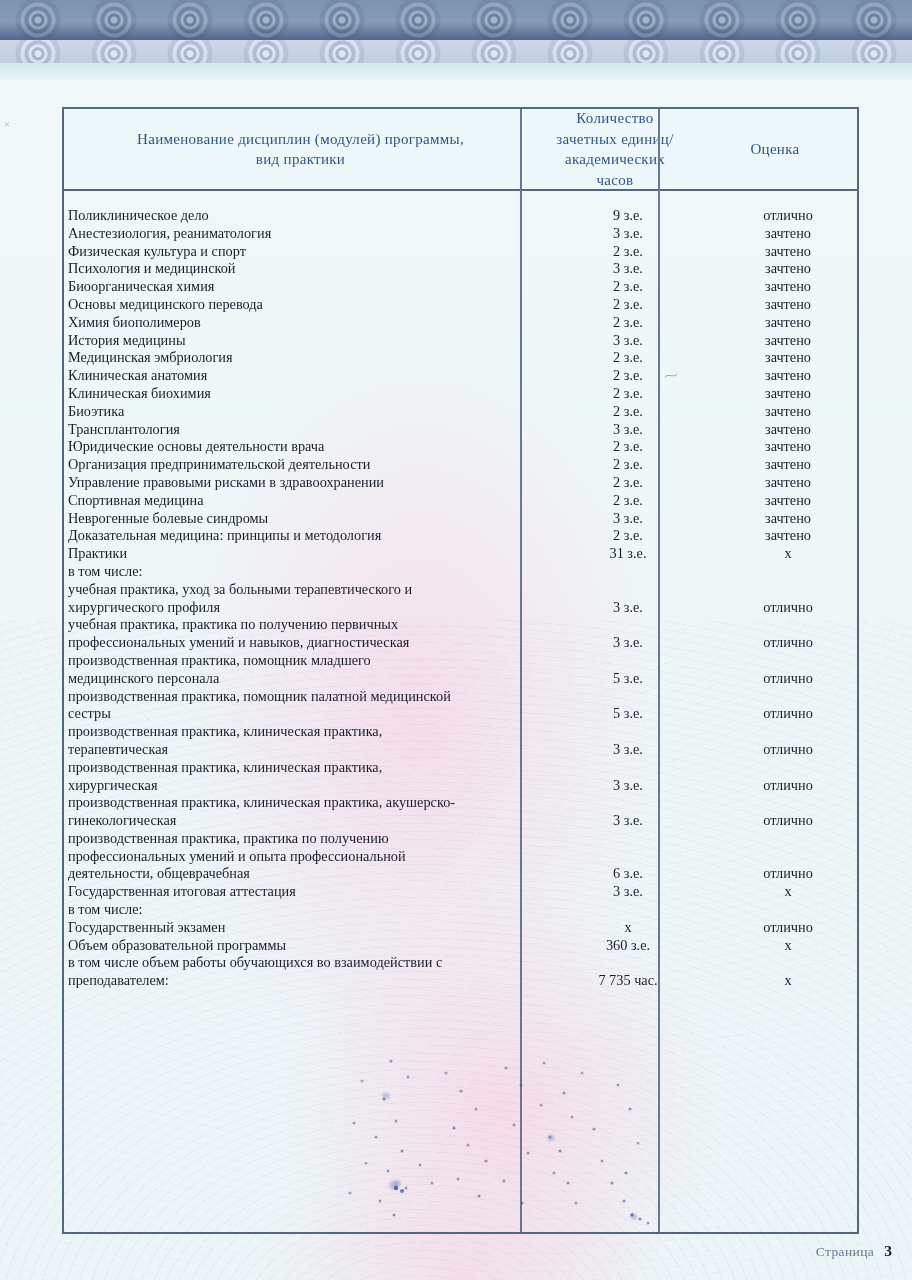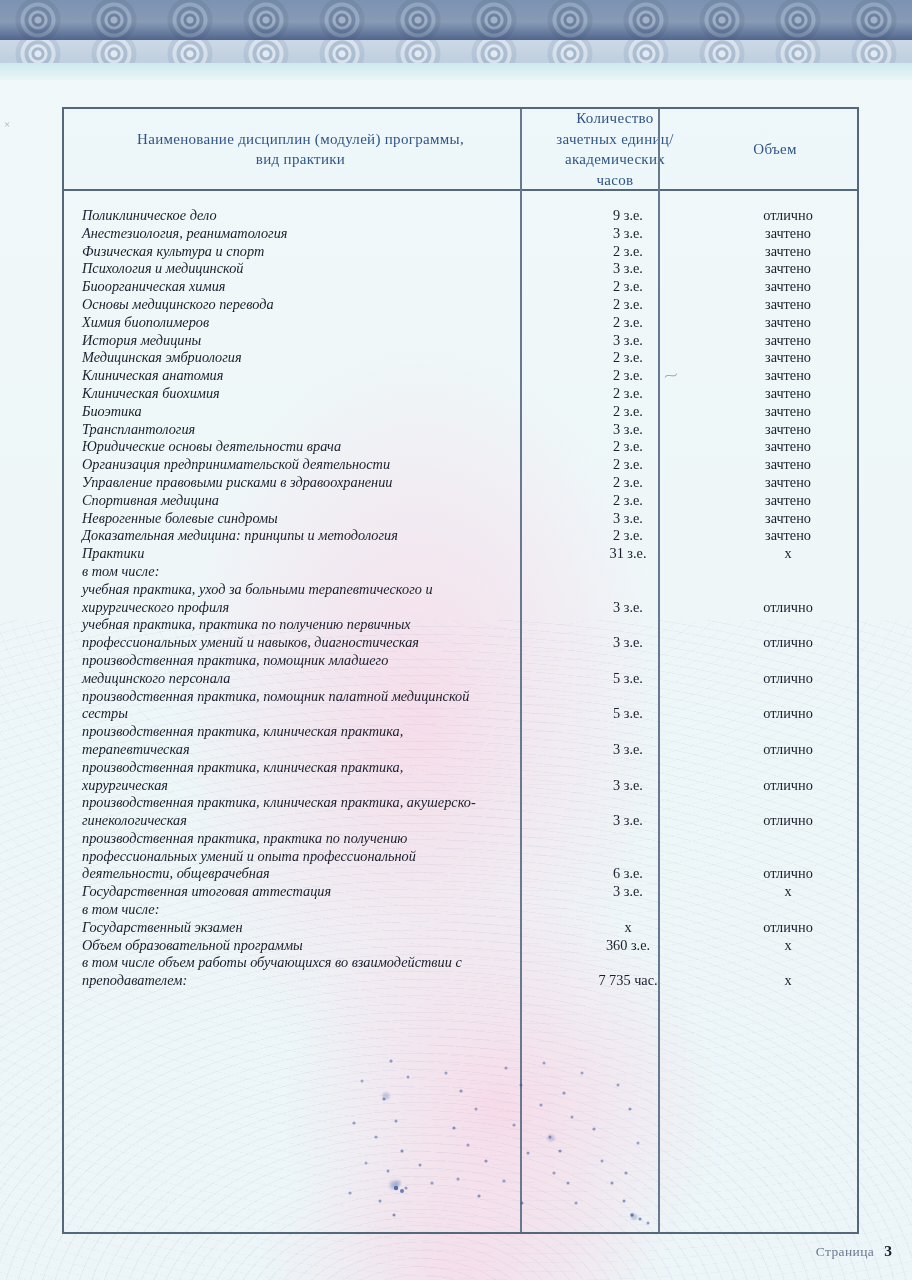--- a/index.html
+++ b/index.html
@@ -63,21 +63,21 @@
   }
   .h-name{width:473px;padding:0 12px;}
   .h-cred{width:156px;}
   .h-grade{flex:1;}
   .vline{position:absolute;top:0;bottom:0;width:2px;background:#66798e;}
   .vline1{left:456px;}
   .vline2{left:594px;}
   .tbody{position:absolute;top:82px;left:0;right:0;padding-top:16px;}
   .row{display:flex;align-items:flex-end;color:#191e2c;font-size:14.3px;line-height:17.8px;}
   .cell{box-sizing:border-box;}
-  .c-name{width:485px;padding:0 8px 0 18px;white-space:pre-line;font-style:italic;}
+  .c-name{width:485px;padding:0 8px 0 4px;white-space:pre-line;}
   .c-cred{width:158px;text-align:center;font-family:Liberation Serif, serif;}
   .c-grade{flex:1;text-align:center;padding-left:12px;}
   
   .stamp{
     position:absolute;left:335px;top:1032px;width:2px;height:2px;border-radius:50%;
     pointer-events:none;
     box-shadow:
       55px 28px 0 0.6px rgba(58,88,160,.55), 72px 44px 0 0.5px rgba(58,88,160,.5),
       48px 66px 0 0.6px rgba(58,88,160,.6), 60px 88px 0 0.5px rgba(58,88,160,.55),
       40px 104px 0 0.6px rgba(58,88,160,.5), 66px 118px 0 0.6px rgba(58,88,160,.6),
@@ -133,21 +133,21 @@
   <span class="art-tilde">⁓</span>
 
   <div class="doc-table">
     <div class="thead">
       <div class="hcell h-name">Наименование дисциплин (модулей) программы,
 вид практики</div>
       <div class="hcell h-cred">Количество
 зачетных единиц/
 академических
 часов</div>
-      <div class="hcell h-grade">Объем</div>
+      <div class="hcell h-grade">Оценка</div>
     </div>
     <div class="tbody" id="tbody">
         <div class="row">
           <div class="cell c-name">Поликлиническое дело</div>
           <div class="cell c-cred">9 з.е.</div>
           <div class="cell c-grade">отлично</div>
         </div>
         <div class="row">
           <div class="cell c-name">Анестезиология, реаниматология</div>
           <div class="cell c-cred">3 з.е.</div>

